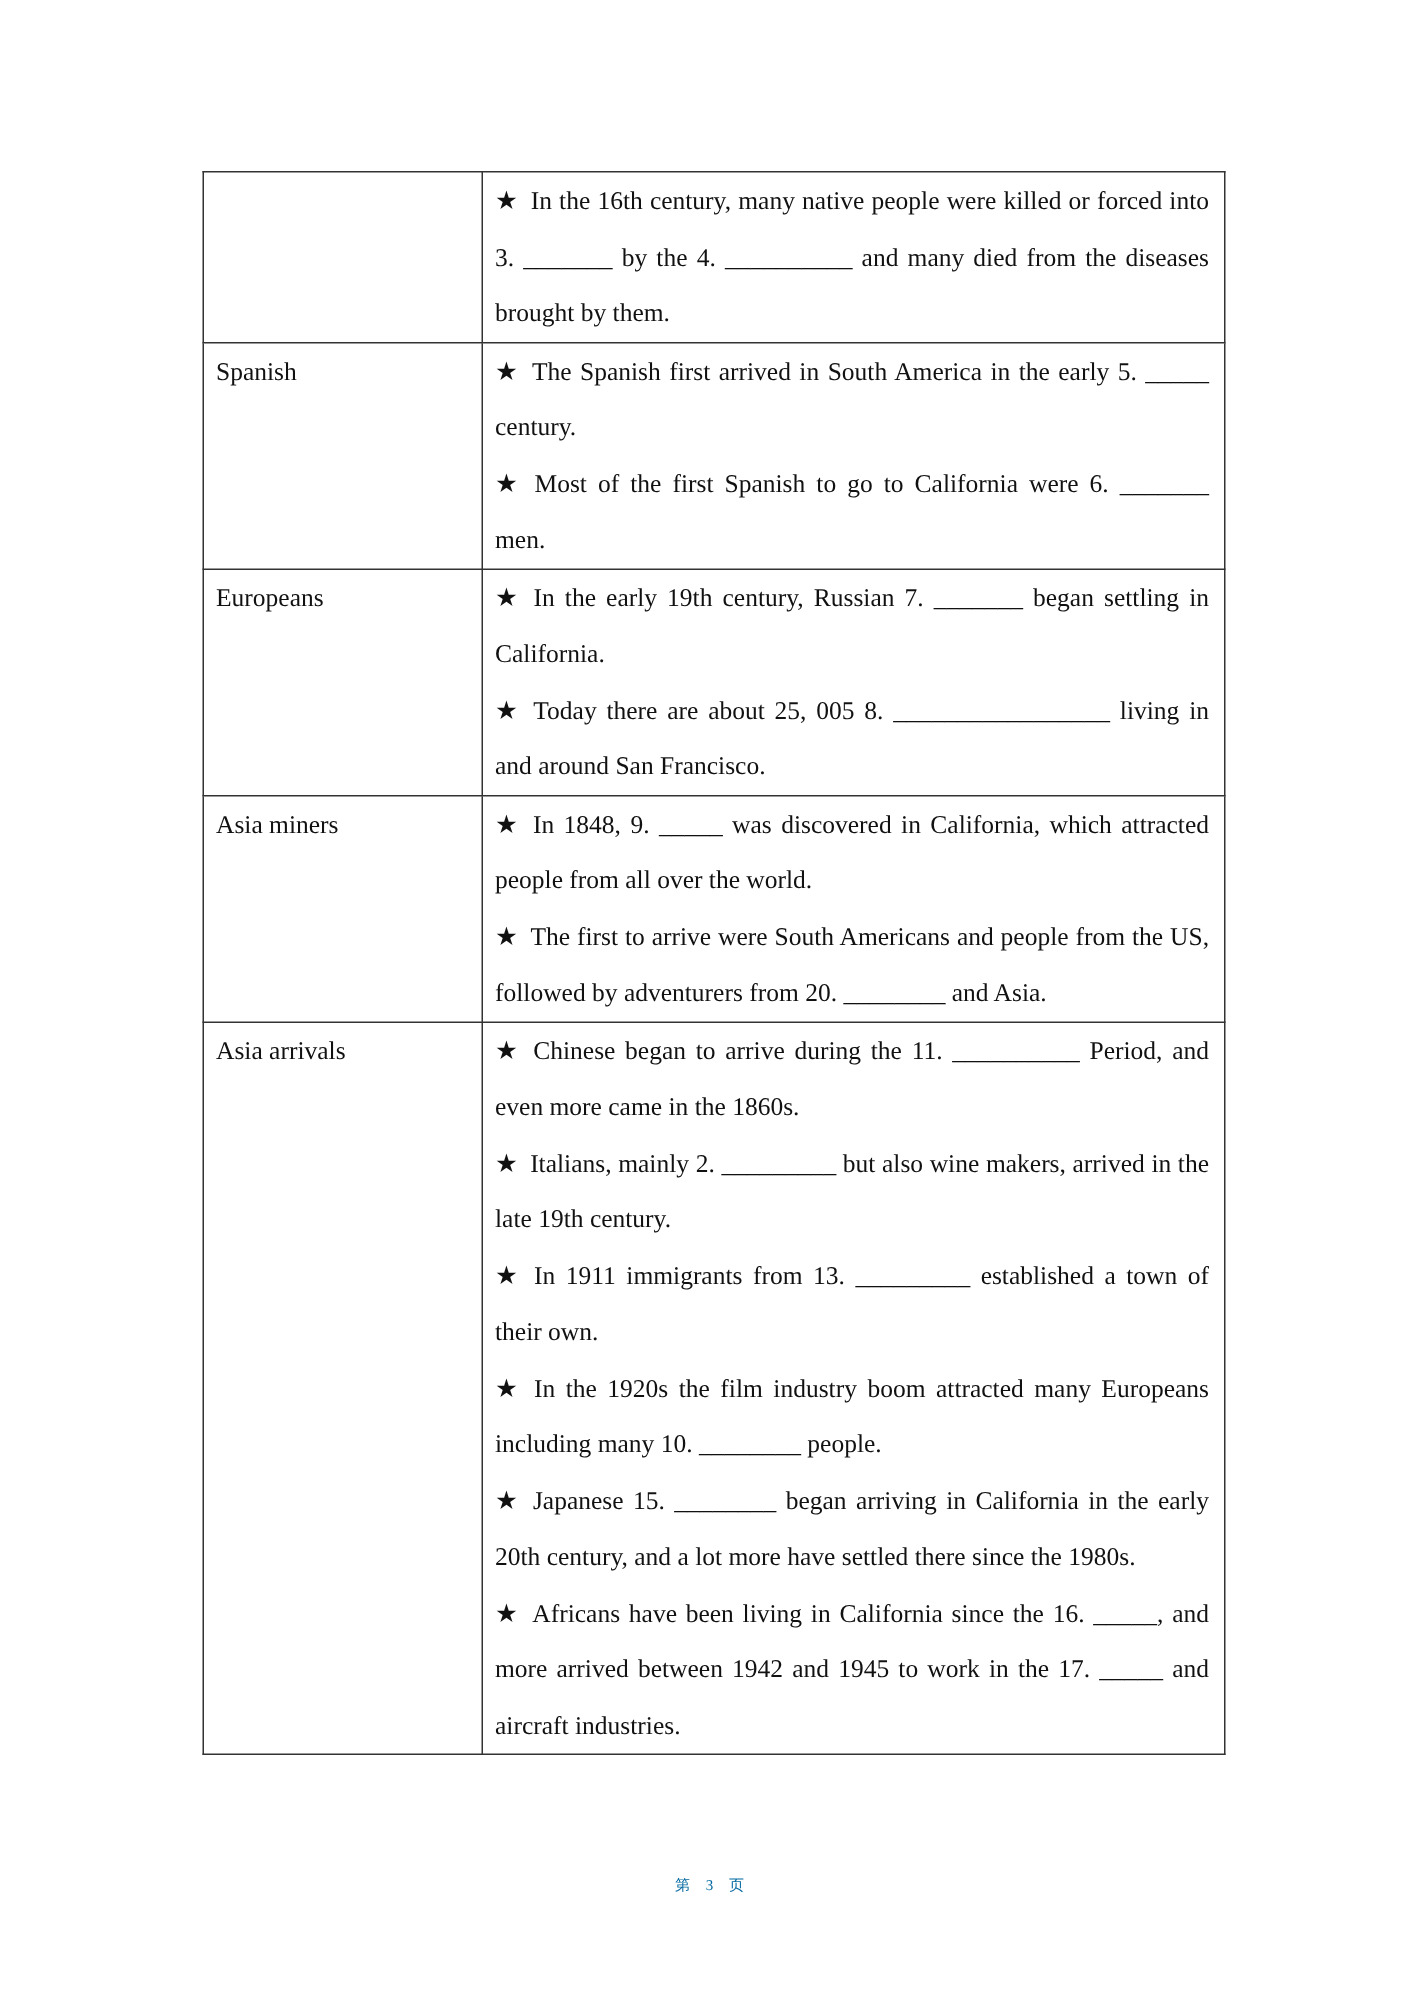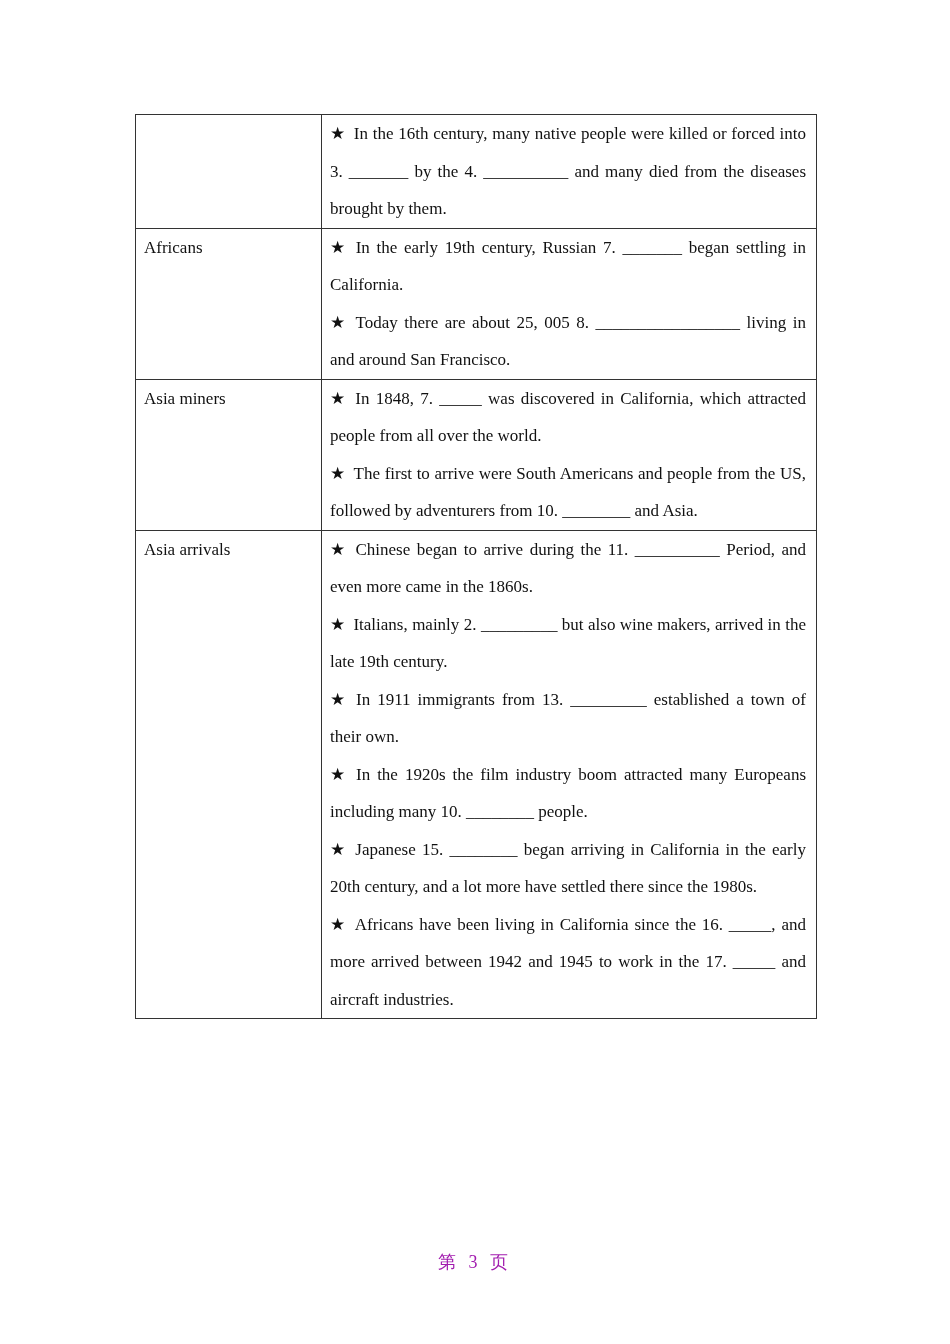--- a/index.html
+++ b/index.html
@@ -7,46 +7,53 @@
   .page { position: absolute; left: 0; top: 0; width: 950px; height: 1116px; background: #fff; }
   table.sheet {
     position: absolute; left: 135px; top: 114px; width: 682px;
     border-collapse: collapse; table-layout: fixed;
   }
   table.sheet td { border: 1px solid #333; vertical-align: top; font-size: 17px; }
   td.label { width: 169px; padding: 9px 8px 0 8px; line-height: 20px; }
   td.content { padding: 0 10px 0 8px; }
   .item { text-align: justify; line-height: 37.5px; }
   .star { margin-right: 8px; }
-  .footer { position: absolute; left: 0; width: 950px; top: 1250px; text-align: center; font-size: 18px; color: #a21caf; letter-spacing: 4px; }
+  .footer { position: absolute; left: 0; width: 950px; top: 1250px; text-align: center; font-size: 10px; color: #0369a1; letter-spacing: 4px; }
 </style>
 </head>
 <body>
 
 <div class="page">
   <table class="sheet">
     <tbody>
       <tr>
         <td class="label"></td>
         <td class="content">
           <div class="item"><span class="star">★</span><span>In the 16th century, many native people were killed or forced into 3. _______ by the 4. __________ and many died from the diseases brought by them.</span></div>
         </td>
       </tr>
       <tr>
-        <td class="label">Africans</td>
+        <td class="label">Spanish</td>
+        <td class="content">
+          <div class="item"><span class="star">★</span><span>The Spanish first arrived in South America in the early 5. _____ century.</span></div>
+          <div class="item"><span class="star">★</span><span>Most of the first Spanish to go to California were 6. _______ men.</span></div>
+        </td>
+      </tr>
+      <tr>
+        <td class="label">Europeans</td>
         <td class="content">
           <div class="item"><span class="star">★</span><span>In the early 19th century, Russian 7. _______ began settling in California.</span></div>
           <div class="item"><span class="star">★</span><span>Today there are about 25, 005 8. _________________ living in and around San Francisco.</span></div>
         </td>
       </tr>
       <tr>
         <td class="label">Asia miners</td>
         <td class="content">
-          <div class="item"><span class="star">★</span><span>In 1848, 7. _____ was discovered in California, which attracted people from all over the world.</span></div>
-          <div class="item"><span class="star">★</span><span>The first to arrive were South Americans and people from the US, followed by adventurers from 10. ________ and Asia.</span></div>
+          <div class="item"><span class="star">★</span><span>In 1848, 9. _____ was discovered in California, which attracted people from all over the world.</span></div>
+          <div class="item"><span class="star">★</span><span>The first to arrive were South Americans and people from the US, followed by adventurers from 20. ________ and Asia.</span></div>
         </td>
       </tr>
       <tr>
         <td class="label">Asia arrivals</td>
         <td class="content">
           <div class="item"><span class="star">★</span><span>Chinese began to arrive during the 11. __________ Period, and even more came in the 1860s.</span></div>
           <div class="item"><span class="star">★</span><span>Italians, mainly 2. _________ but also wine makers, arrived in the late 19th century.</span></div>
           <div class="item"><span class="star">★</span><span>In 1911 immigrants from 13. _________ established a town of their own.</span></div>
           <div class="item"><span class="star">★</span><span>In the 1920s the film industry boom attracted many Europeans including many 10. ________ people.</span></div>
           <div class="item"><span class="star">★</span><span>Japanese 15. ________ began arriving in California in the early 20th century, and a lot more have settled there since the 1980s.</span></div>

